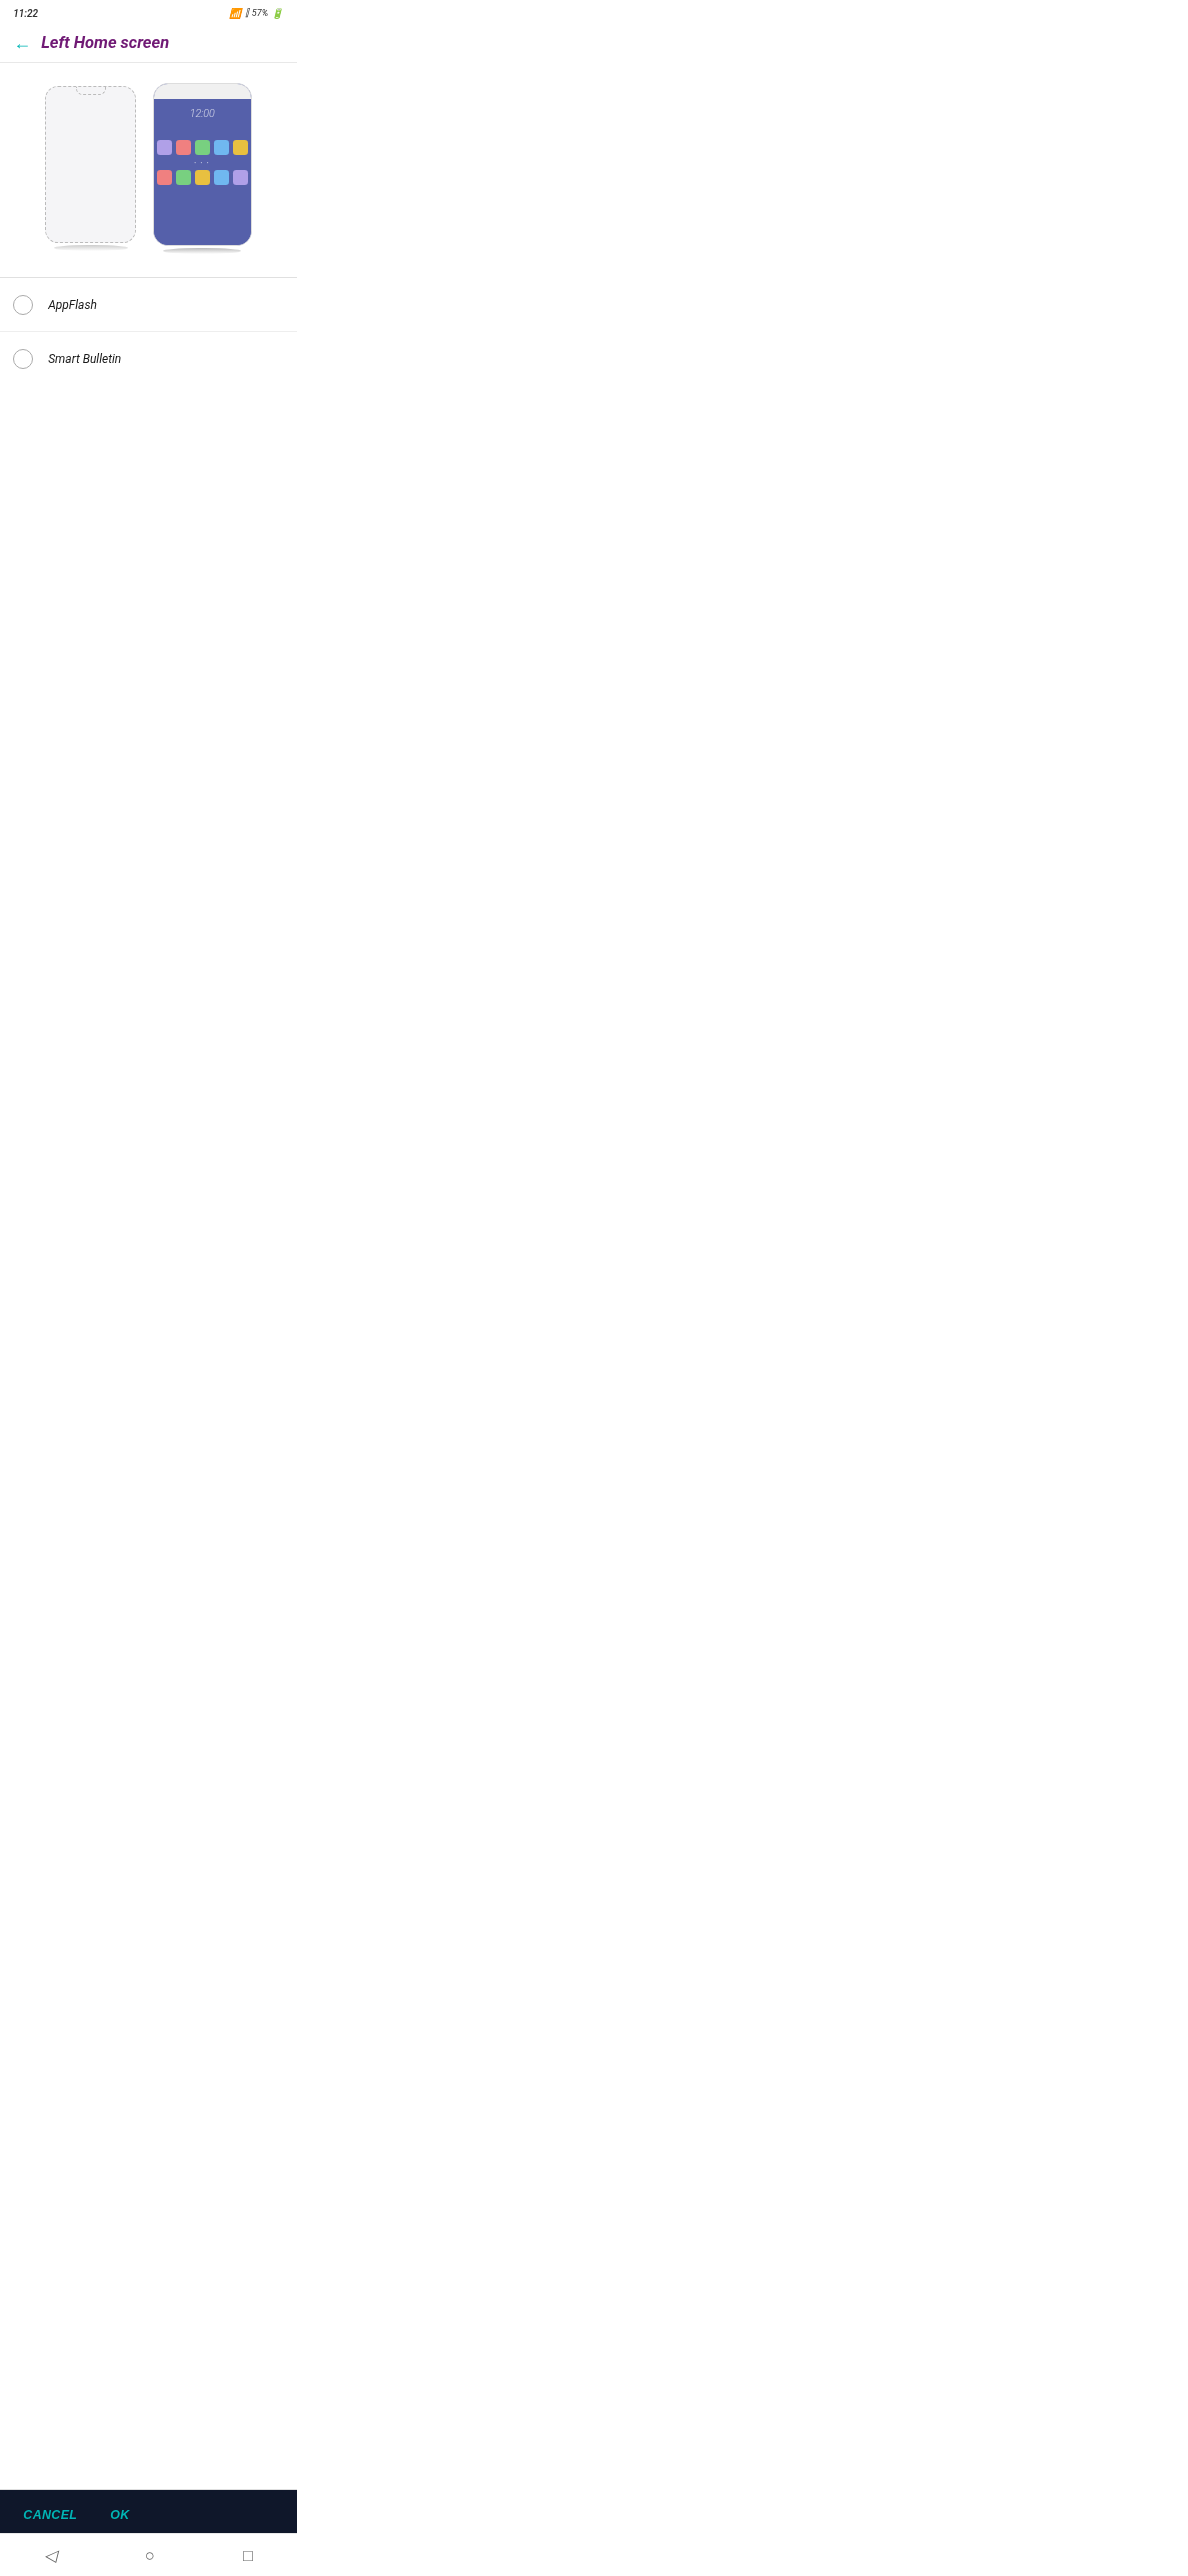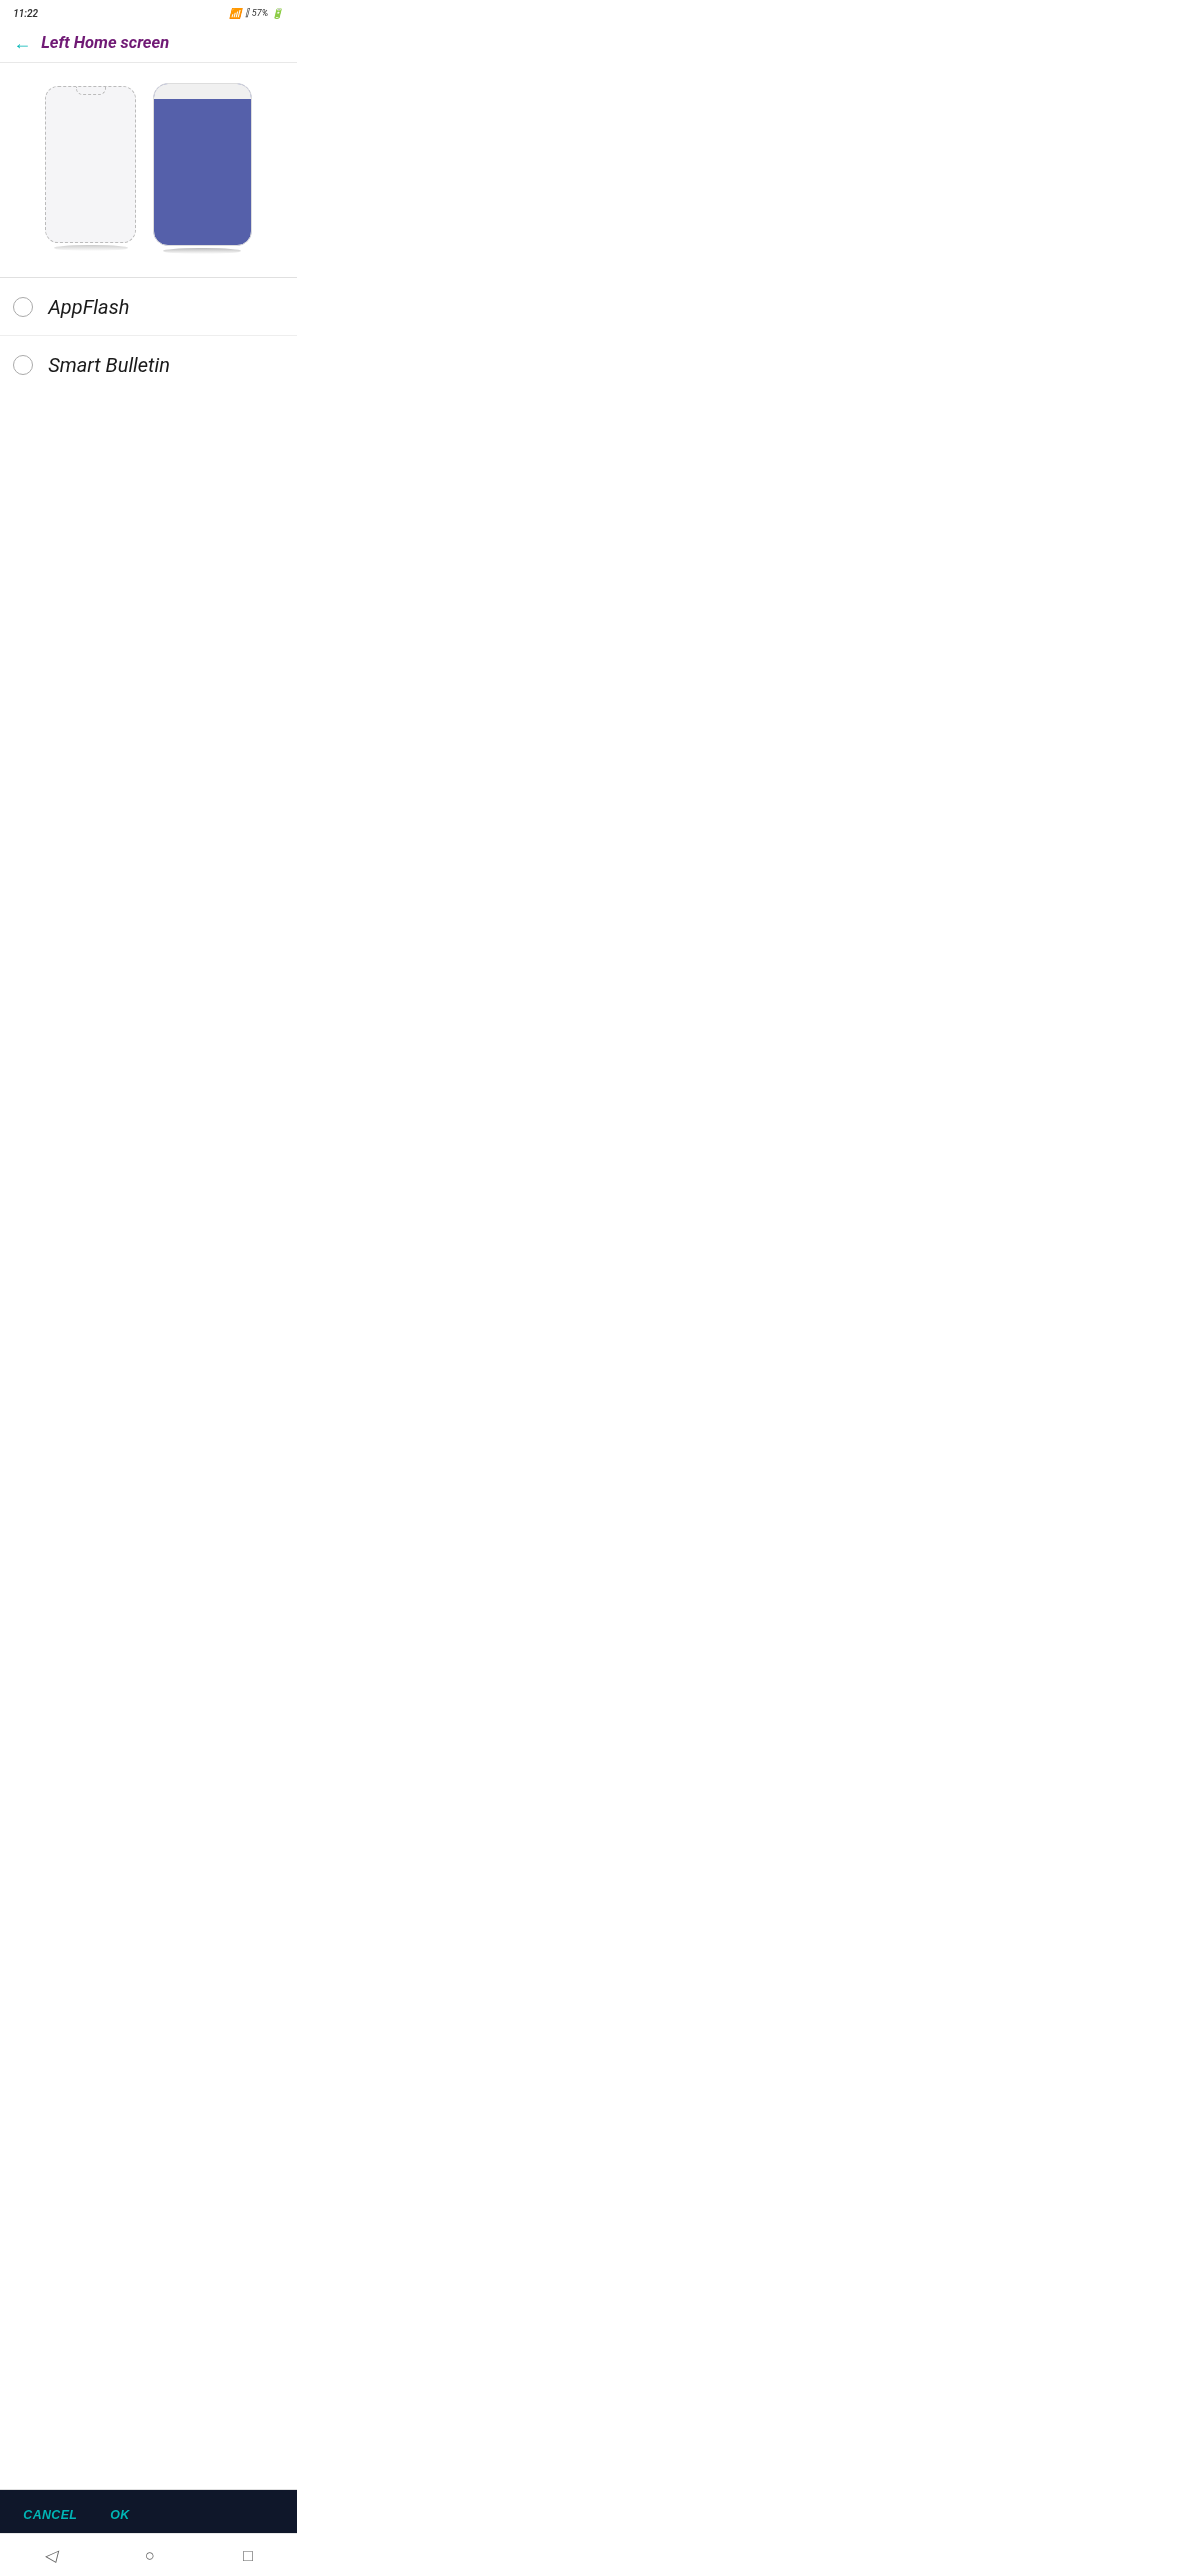--- a/index.html
+++ b/index.html
@@ -225,21 +225,21 @@
     }
 
     .radio-inner {
       width: 10px;
       height: 10px;
       border-radius: 50%;
       background: #00b5b5;
     }
 
     .option-label {
-      font-size: 20px;
+      font-size: 12px;
       color: #1a1a1a;
       font-weight: 400;
     }
 
     
     .bottom-action-bar {
       position: fixed;
       bottom: 36px;
       left: 0;
       width: 297px;
@@ -314,20 +314,38 @@
         <div class="phone-empty .notch" style="width:30px;height:8.3px;border:1.7px dashed #bbbbbb;border-top:none;border-radius:0 0 6.6px 6.6px;position:absolute;top:0;left:50%;transform:translateX(-50%);"></div>
       </div>
       <div class="phone-empty-shadow"></div>
     </div>
 
     <div style="display:flex; flex-direction:column; align-items:center;">
       <div class="phone-active">
         <div class="phone-active-notch-area">
           <div class="phone-active-notch"></div>
         </div>
+        <div class="phone-active-screen">
+          <div class="phone-time">12:00</div>
+          <div class="phone-app-grid">
+            <div class="app-icon" style="background:#b0a0e8;"></div>
+            <div class="app-icon" style="background:#f08080;"></div>
+            <div class="app-icon" style="background:#78d080;"></div>
+            <div class="app-icon" style="background:#70b8f0;"></div>
+            <div class="app-icon" style="background:#e8c040;"></div>
+          </div>
+          <div class="phone-dots">• • •</div>
+          <div class="phone-app-grid-2">
+            <div class="app-icon" style="background:#f08080;"></div>
+            <div class="app-icon" style="background:#78d080;"></div>
+            <div class="app-icon" style="background:#e8c040;"></div>
+            <div class="app-icon" style="background:#70b8f0;"></div>
+            <div class="app-icon" style="background:#b0a0e8;"></div>
+          </div>
+        </div>
       </div>
       <div class="phone-shadow"></div>
     </div>
 
   </div>
 
   <div class="section-divider"></div>
 
   <div class="options-list">
 

